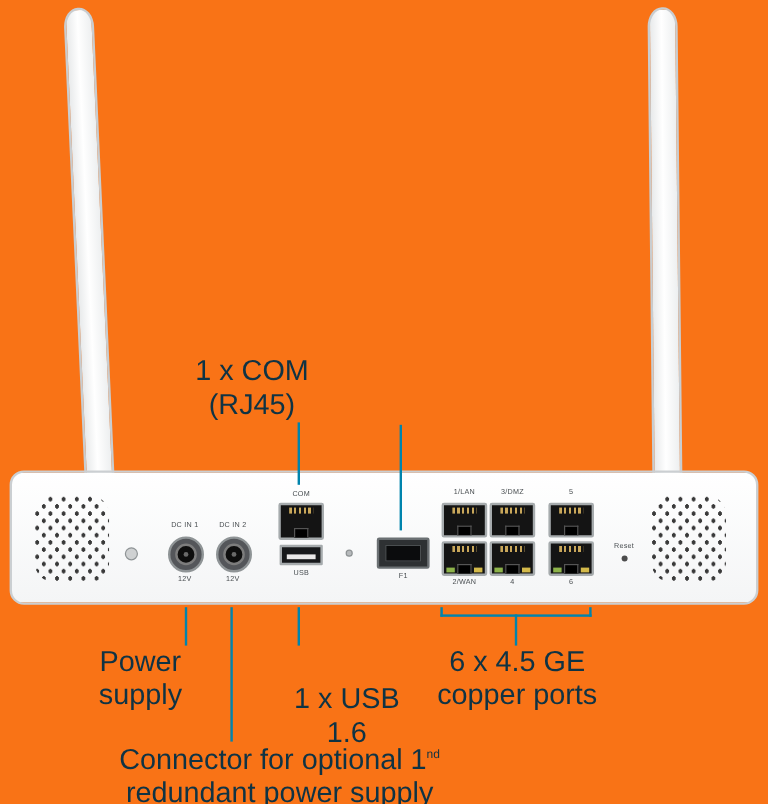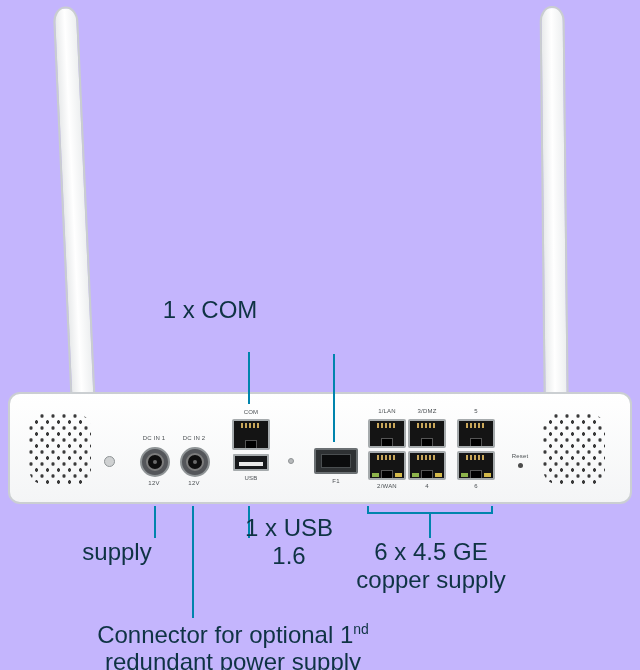--- a/index.html
+++ b/index.html
@@ -1,17 +1,17 @@
 <!DOCTYPE html>
 <html><head>
 <meta charset="utf-8">
 <style>
   * { box-sizing: border-box; margin: 0; padding: 0; }
   body { font-family: "Liberation Sans", sans-serif; background: #ffffff; }
-  .canvas { position: relative; width: 640px; height: 670px; background: #c4b5fd; overflow: hidden; }
+  .canvas { position: relative; width: 640px; height: 670px; background: #f97316; overflow: hidden; }
 
   
   .antenna {
     position: absolute; width: 25px; height: 426px; z-index: 1;
     background: linear-gradient(90deg, #e8eaeb 0%, #ffffff 45%, #edeff0 100%);
     border: 2px solid #c9cdd0; border-radius: 12px / 16px;
   }
   .antenna-left  { left: 72px;  top: 6px; transform: rotate(-2.6deg); transform-origin: 50% 100%; }
   .antenna-right { left: 544px; top: 6px; transform: rotate(-0.6deg); transform-origin: 50% 100%; }
 
@@ -102,21 +102,21 @@
 
   
   .cline { position: absolute; width: 2px; background: #0084ad; z-index: 3; }
   .chline { position: absolute; height: 2px; background: #0084ad; z-index: 3; }
 
   
   .callout {
     position: absolute; z-index: 3; color: #0f3344;
     font-size: 24px; line-height: 28px; text-align: center;
   }
-  .callout sup { font-size: 14px; }
+  .callout sup { font-size: 10px; }
 </style>
 </head>
 <body>
 
 <div class="canvas">
 
   <div class="antenna antenna-left"></div>
   <div class="antenna antenna-right"></div>
 
   <div class="device">
@@ -177,35 +177,37 @@
   <div class="cline" style="left:192px;top:506px;height:112px"></div>
   <div class="cline" style="left:248px;top:506px;height:32px"></div>
 
   <div class="cline" style="left:367px;top:506px;height:8px"></div>
   <div class="cline" style="left:491px;top:506px;height:8px"></div>
   <div class="chline" style="left:367px;top:512px;width:126px"></div>
   <div class="cline" style="left:429px;top:512px;height:26px"></div>
 
   <div class="callout" style="left:135px;top:296px;width:150px">
     <div>1 x COM</div>
+    <div>(RJ45)</div>
   </div>
 
 
   <div class="callout" style="left:42px;top:538px;width:150px">
+    <div>Power</div>
     <div>supply</div>
   </div>
 
-  <div class="callout" style="left:214px;top:514px;width:150px">
+  <div class="callout" style="left:214px;top:569px;width:150px">
     <div>1 x USB</div>
     <div>1.6</div>
   </div>
 
   <div class="callout" style="left:346px;top:538px;width:170px">
     <div>6 x 4.5 GE</div>
-    <div>copper supply</div>
+    <div>copper ports</div>
   </div>
 
   <div class="callout" style="left:28px;top:616px;width:410px;line-height:27px">
     <div><span>Connector for optional 1</span><sup>nd</sup></div>
     <div>redundant power supply</div>
   </div>
 
 </div>
 
 </body></html>

